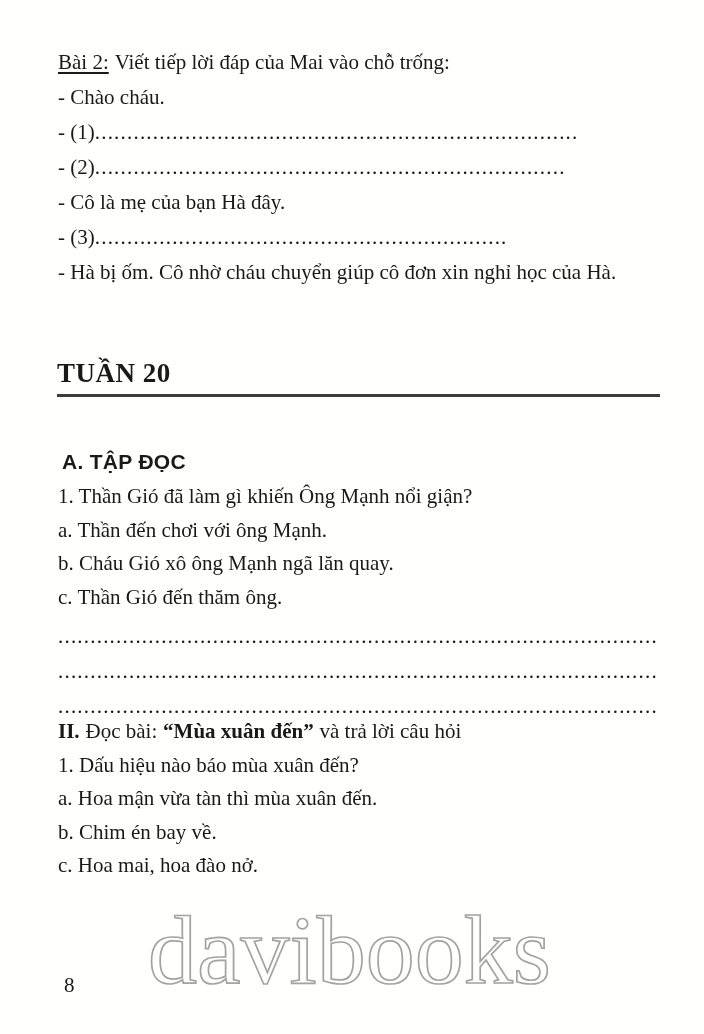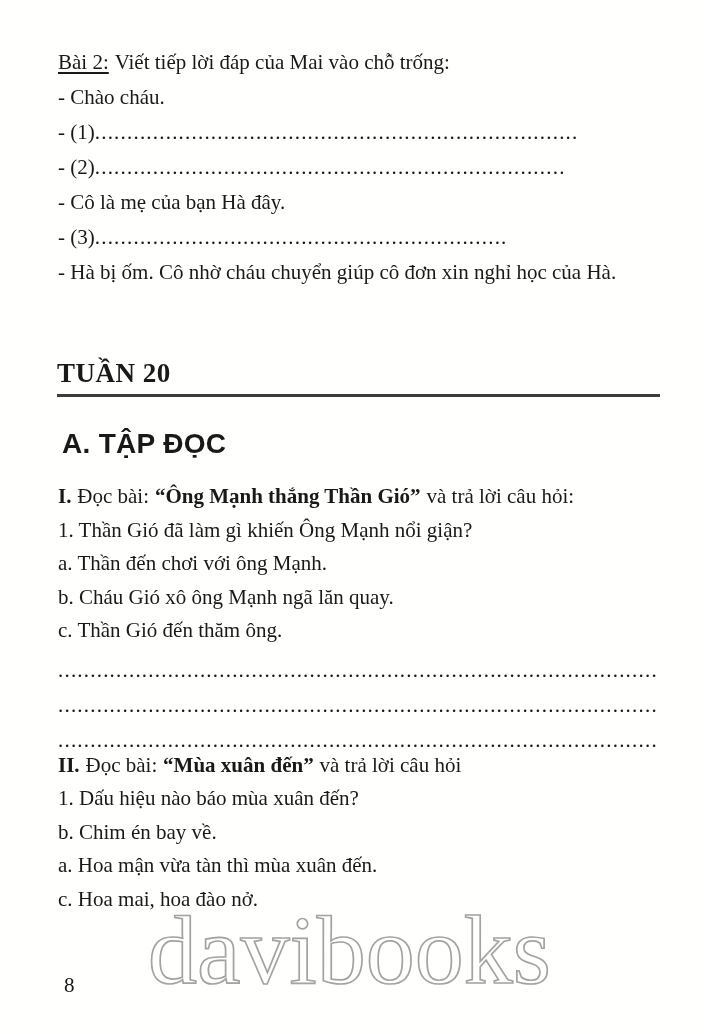--- a/index.html
+++ b/index.html
@@ -37,23 +37,23 @@
     position: absolute; left: 57px; top: 358px;
     font-size: 27px; font-weight: bold; letter-spacing: 0.5px; z-index: 2;
   }
   .week-rule {
     position: absolute; left: 57px; top: 394px;
     width: 603px; height: 3px; background: #3c3c3a; z-index: 2;
   }
 
   
   .section-title {
-    position: absolute; left: 62px; top: 428px;
+    position: absolute; left: 62px; top: 450px;
     font-family: "Liberation Sans", sans-serif;
-    font-size: 28px; font-weight: bold; letter-spacing: 0.3px; z-index: 2;
+    font-size: 21px; font-weight: bold; letter-spacing: 0.3px; z-index: 2;
   }
 
   
   .reading {
     position: absolute; left: 58px; top: 480px;
     font-size: 21px; z-index: 2;
   }
   .reading .ln { height: 33.5px; line-height: 33.5px; }
   .dotline {
     height: 35px; line-height: 35px;
@@ -114,34 +114,31 @@
     </div>
     <div class="ln">- Hà bị ốm. Cô nhờ cháu chuyển giúp cô đơn xin nghỉ học của Hà.</div>
   </div>
 
   <div class="week-title">TUẦN 20</div>
   <div class="week-rule"></div>
 
   <div class="section-title">A. TẬP ĐỌC</div>
 
   <div class="reading">
-    <div class="ln">
-      <span class="seg b">I.</span><span class="seg">Đọc bài:</span><span class="seg b">“Ông Mạnh thắng Thần Gió”</span><span class="seg">và trả lời câu hỏi:</span>
-    </div>
     <div class="ln">1. Thần Gió đã làm gì khiến Ông Mạnh nổi giận?</div>
     <div class="ln">a. Thần đến chơi với ông Mạnh.</div>
     <div class="ln">b. Cháu Gió xô ông Mạnh ngã lăn quay.</div>
     <div class="ln">c. Thần Gió đến thăm ông.</div>
     <div class="dotline first">................................................................................................................................................................</div>
     <div class="dotline">................................................................................................................................................................</div>
     <div class="dotline">................................................................................................................................................................</div>
     <div class="ln caption2">
       <span class="seg b">II.</span><span class="seg">Đọc bài:</span><span class="seg b">“Mùa xuân đến”</span><span class="seg">và trả lời câu hỏi</span>
     </div>
     <div class="ln">1. Dấu hiệu nào báo mùa xuân đến?</div>
+    <div class="ln">a. Hoa mận vừa tàn thì mùa xuân đến.</div>
     <div class="ln">b. Chim én bay về.</div>
-    <div class="ln">a. Hoa mận vừa tàn thì mùa xuân đến.</div>
     <div class="ln">c. Hoa mai, hoa đào nở.</div>
   </div>
 
   <div class="pagenum">8</div>
 
 </div>
 
 </body></html>

